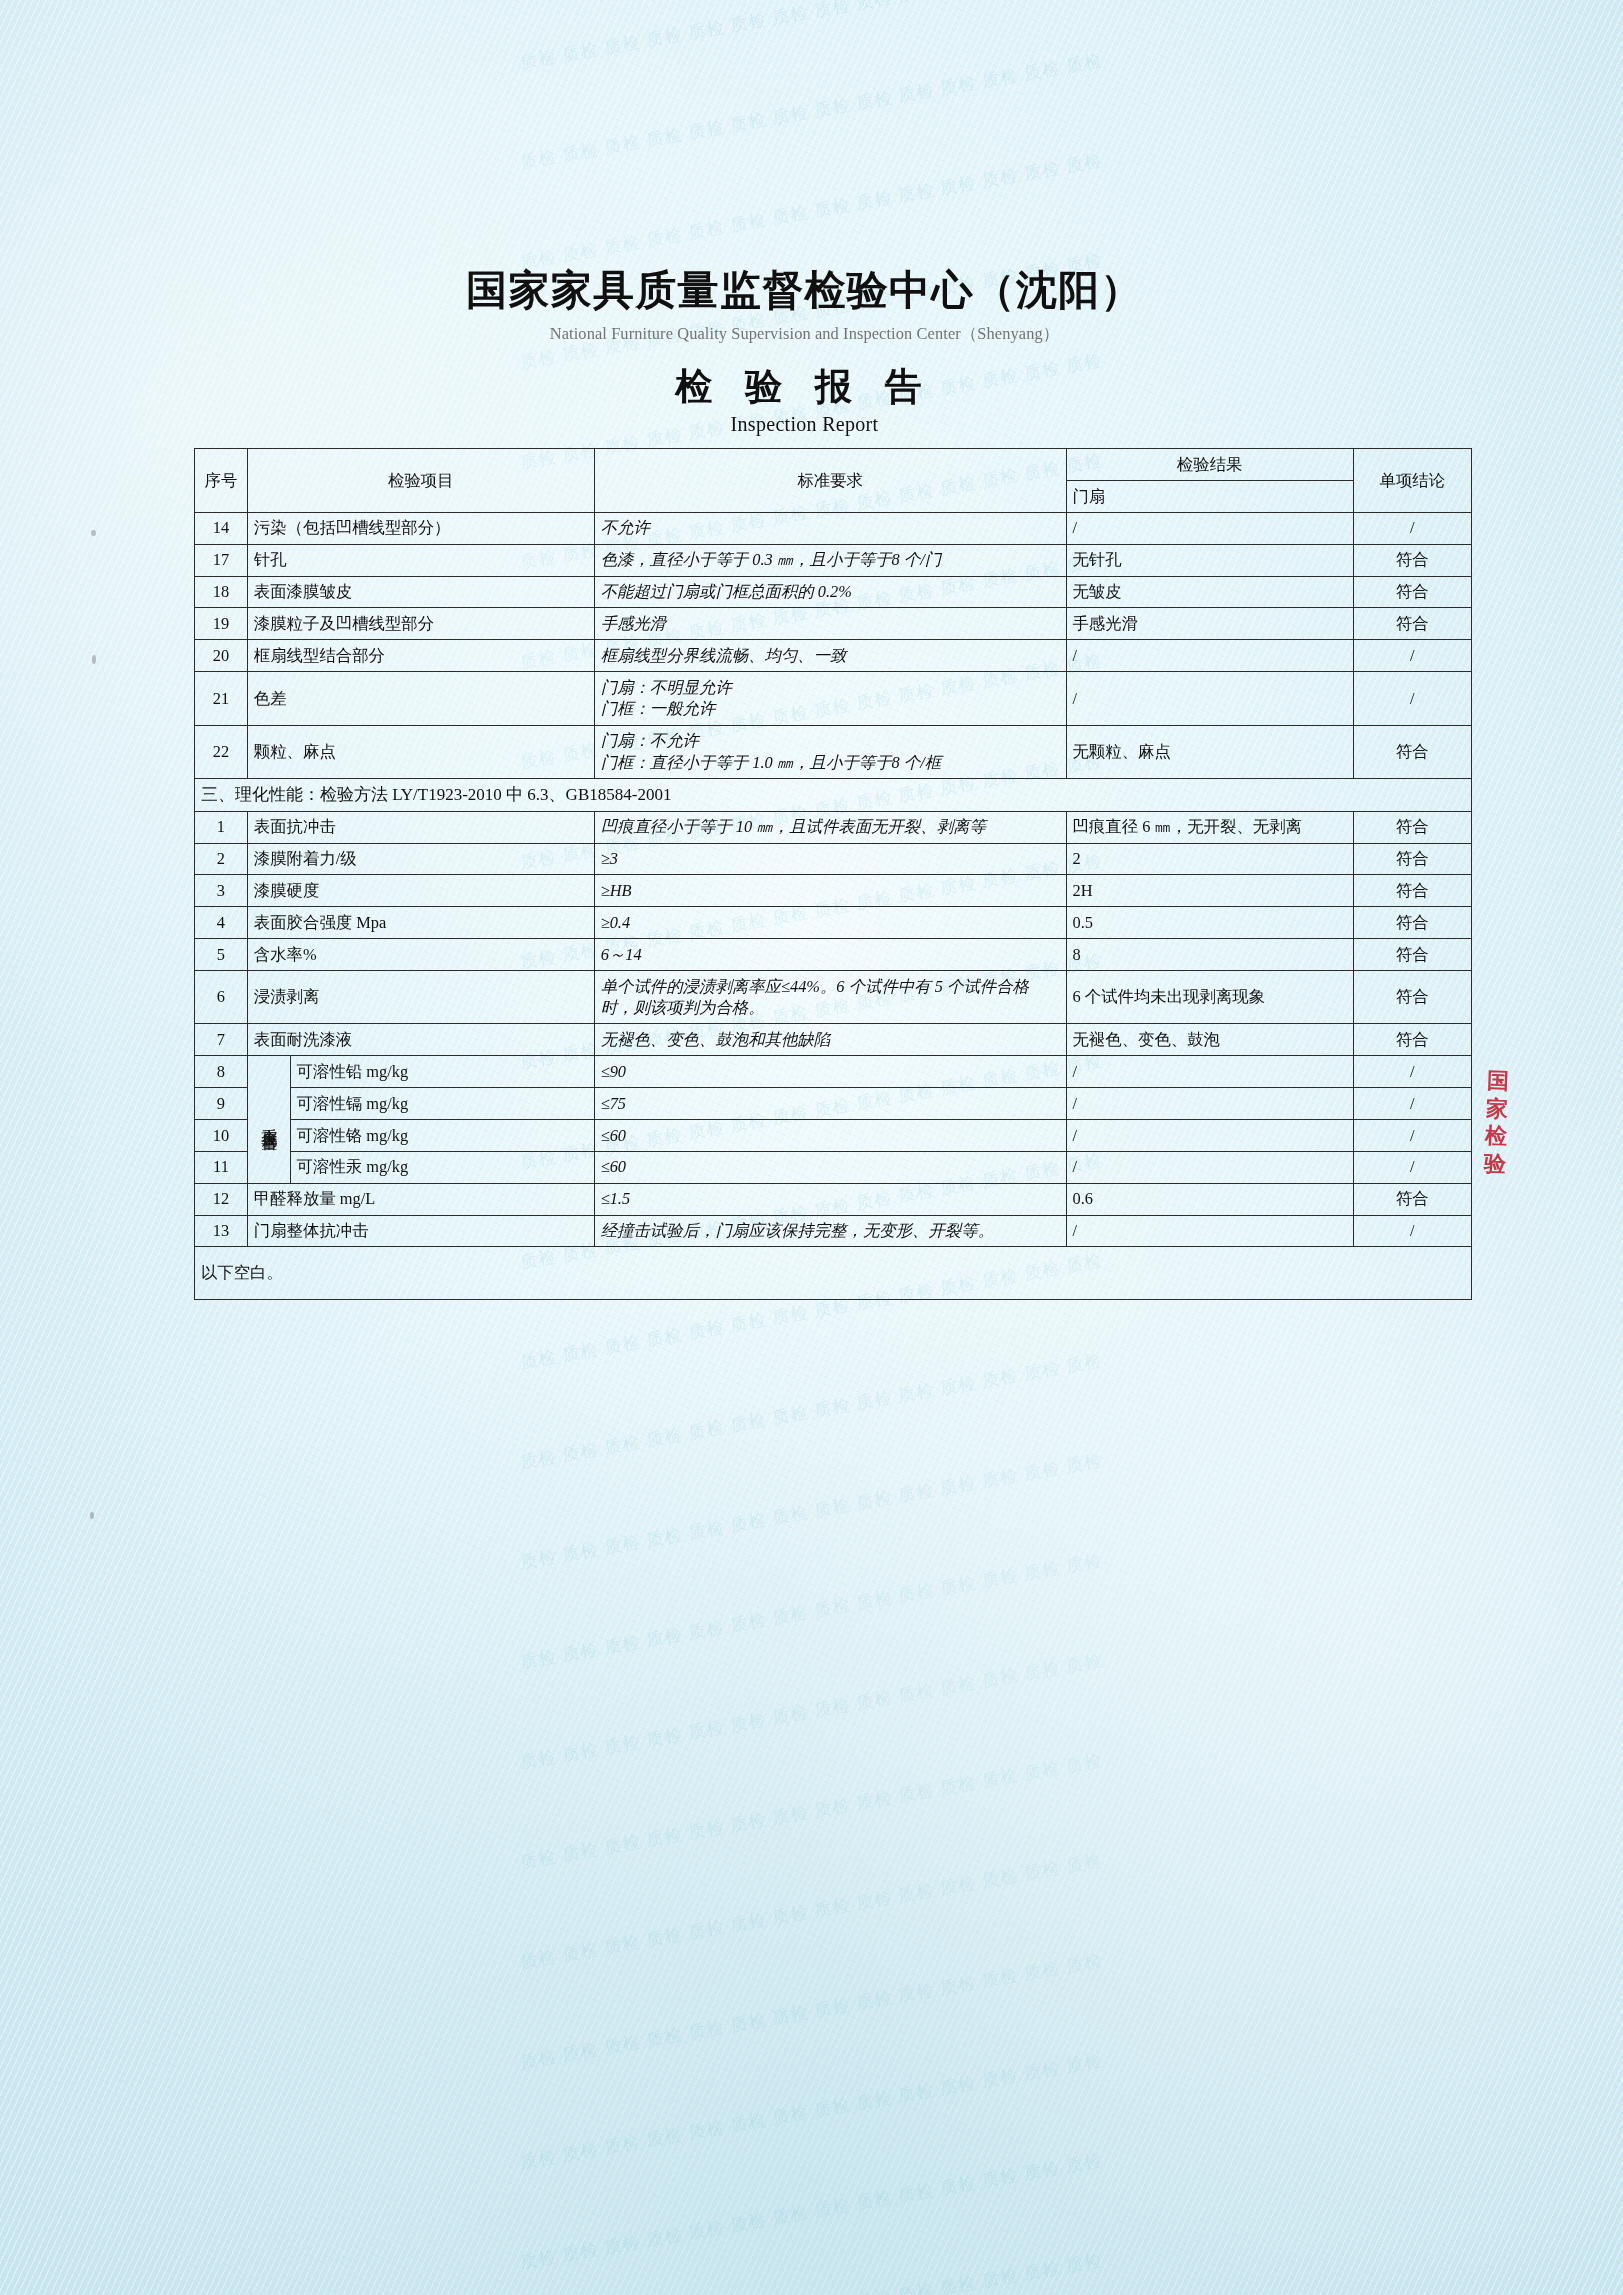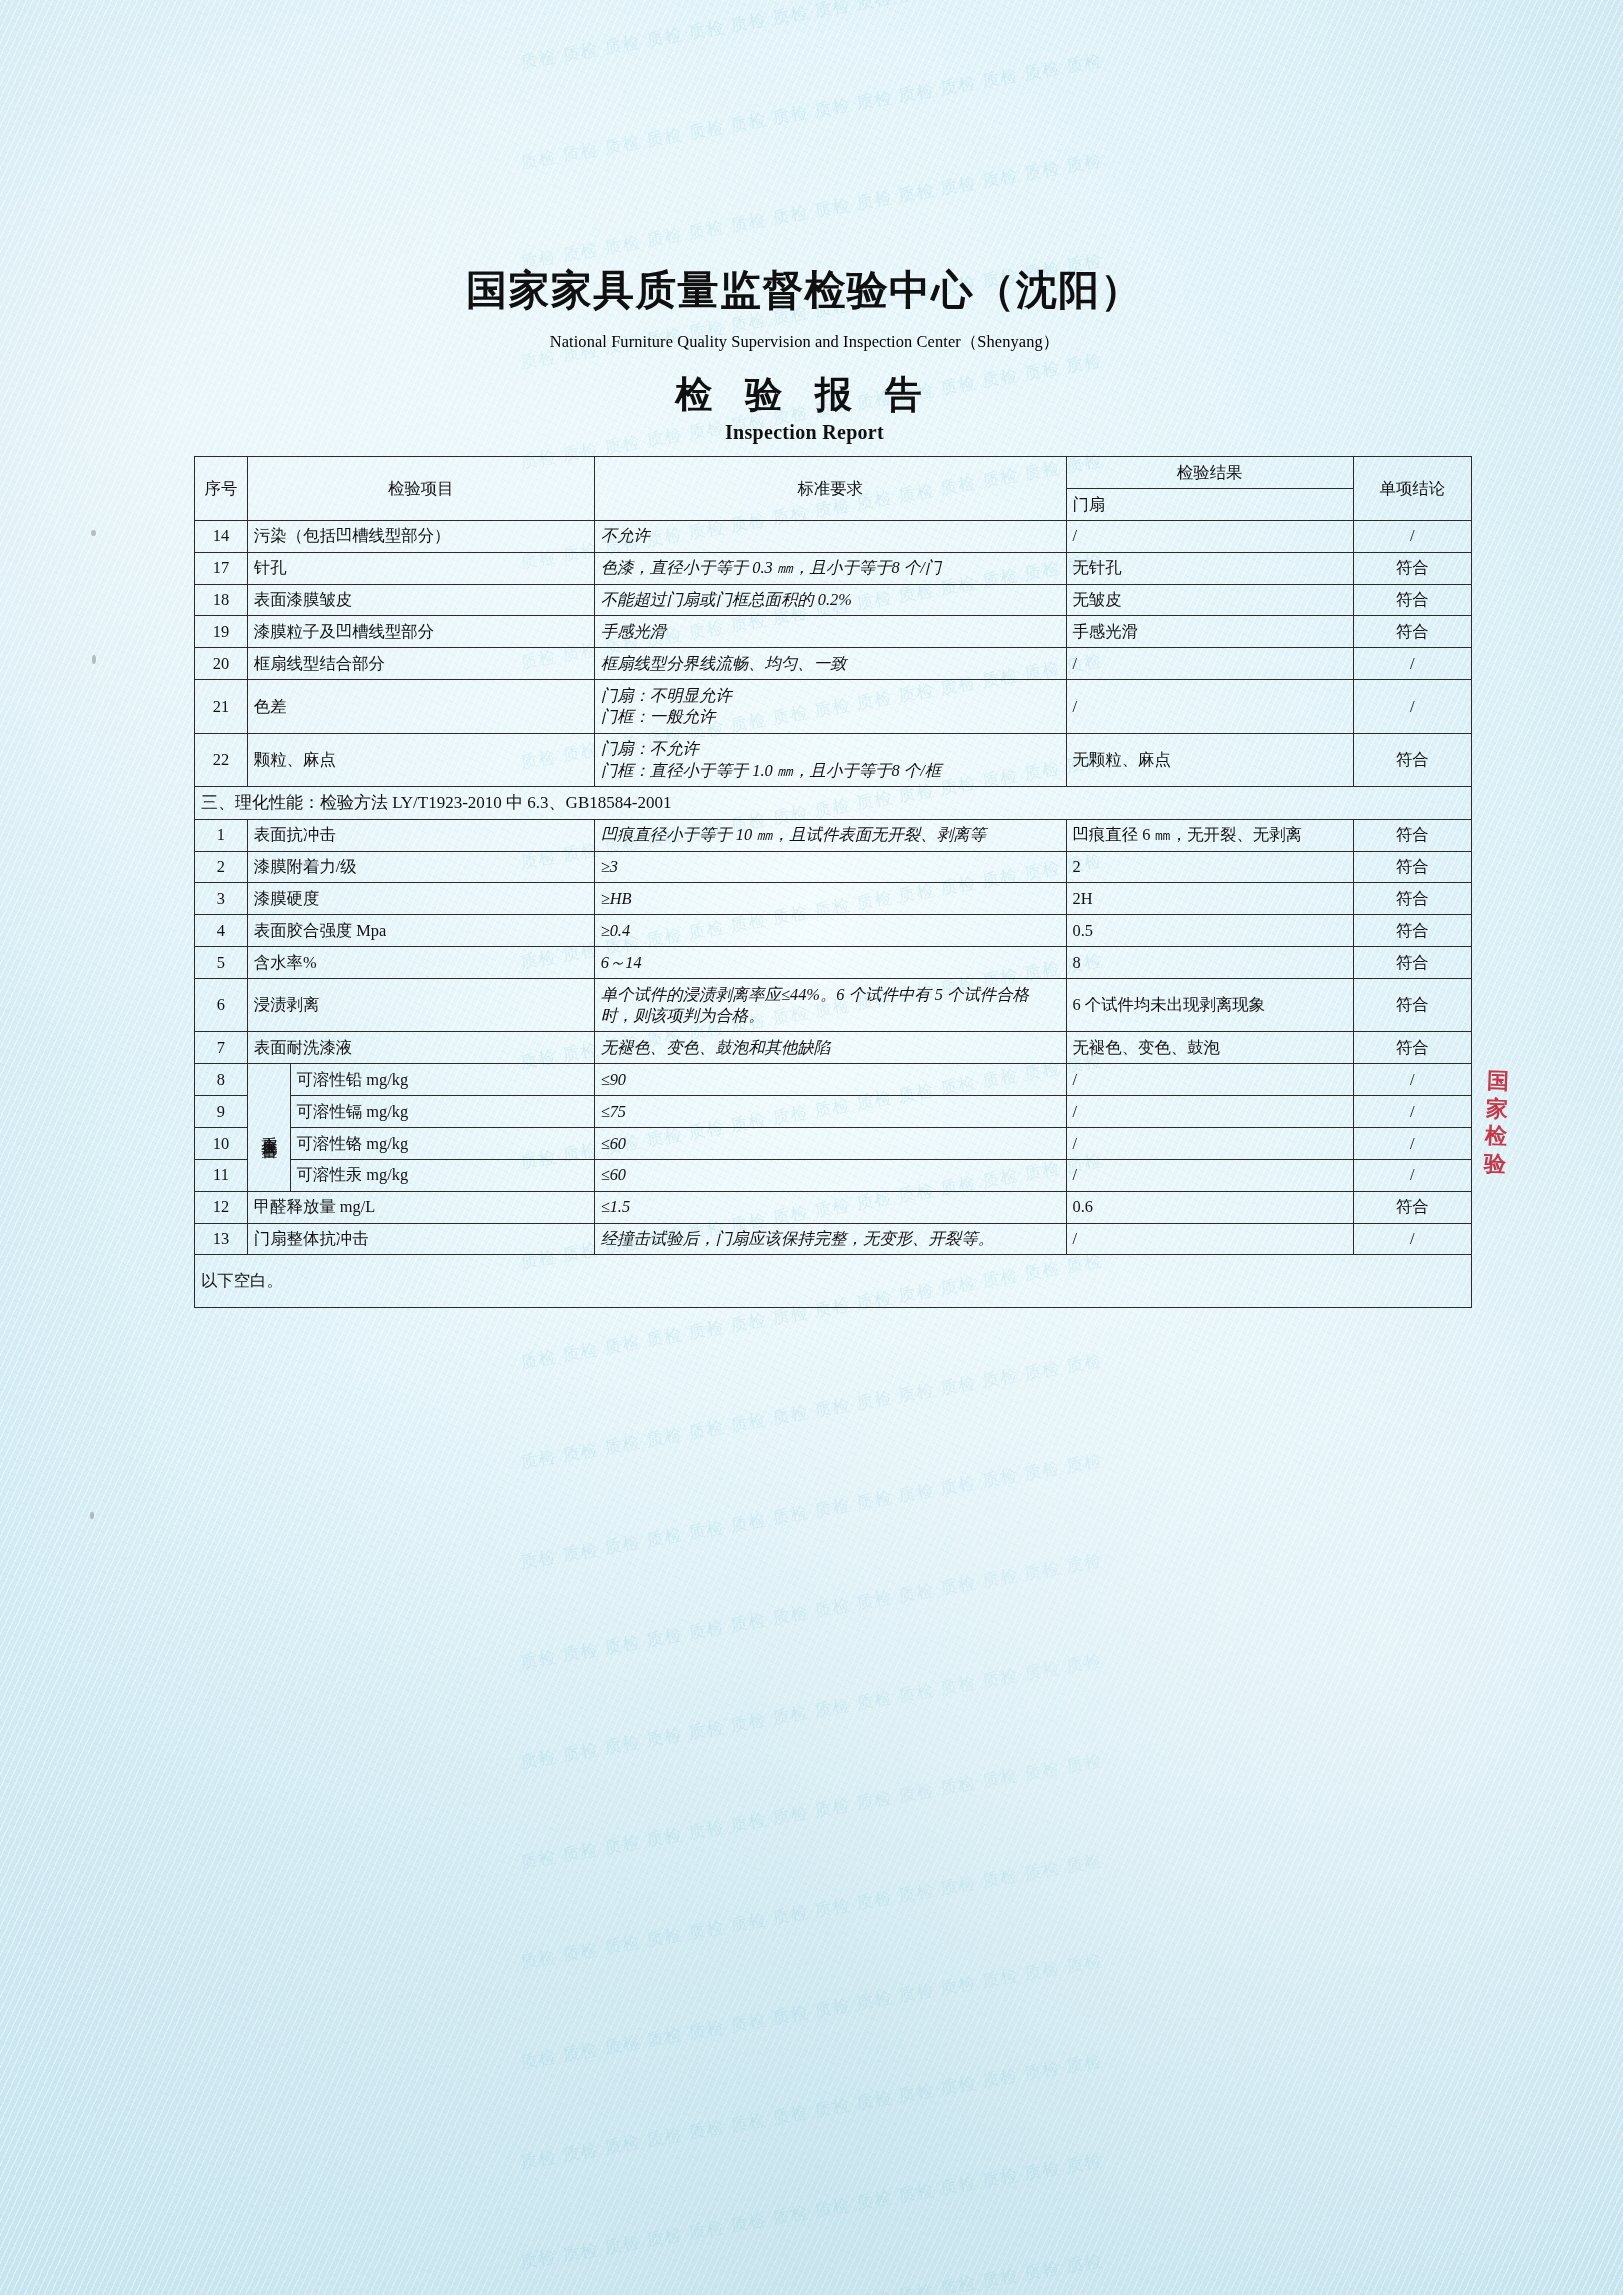--- a/index.html
+++ b/index.html
@@ -76,34 +76,34 @@
     font-family: "Liberation Serif", serif;
     font-size: 41px;
     font-weight: bold;
     letter-spacing: 1.3px;
     color: #101010;
     line-height: 1.1;
   }
   .title-en {
     font-family: "Liberation Serif", serif;
     font-size: 16.4px;
-    color: #000000;
-    margin-top: 18px;
+    color: #737373;
+    margin-top: 10px;
     letter-spacing: 0.1px;
   }
   .subtitle-cn {
     font-size: 37px;
     font-weight: bold;
     letter-spacing: 11.8px;
     margin-top: 17px;
     color: #101010;
   }
   .subtitle-en {
     font-size: 20px;
-    font-weight: bold;
+    font-weight: normal;
     margin-top: 1.3px;
     color: #101010;
     letter-spacing: 0.3px;
   }
 
   .report-no-block {
     margin-top: 22px;
     padding-left: 119px;
     font-size: 17.7px;
     color: #111;

